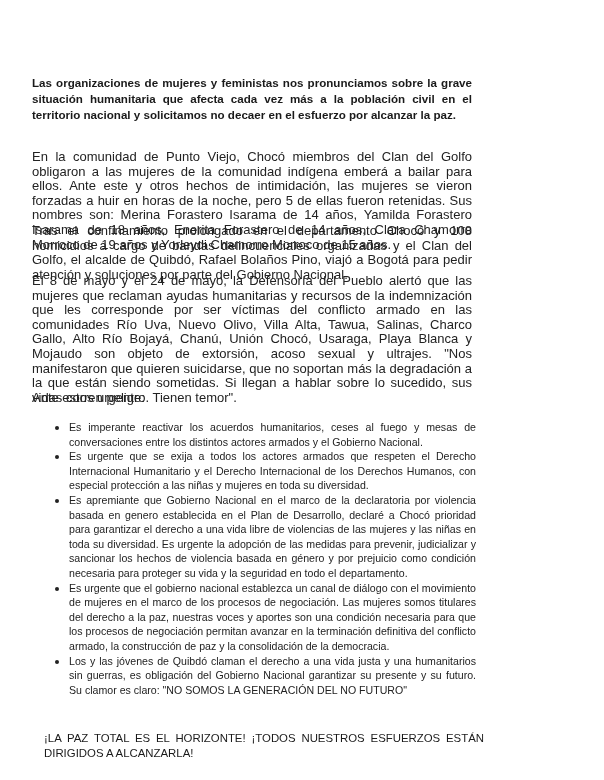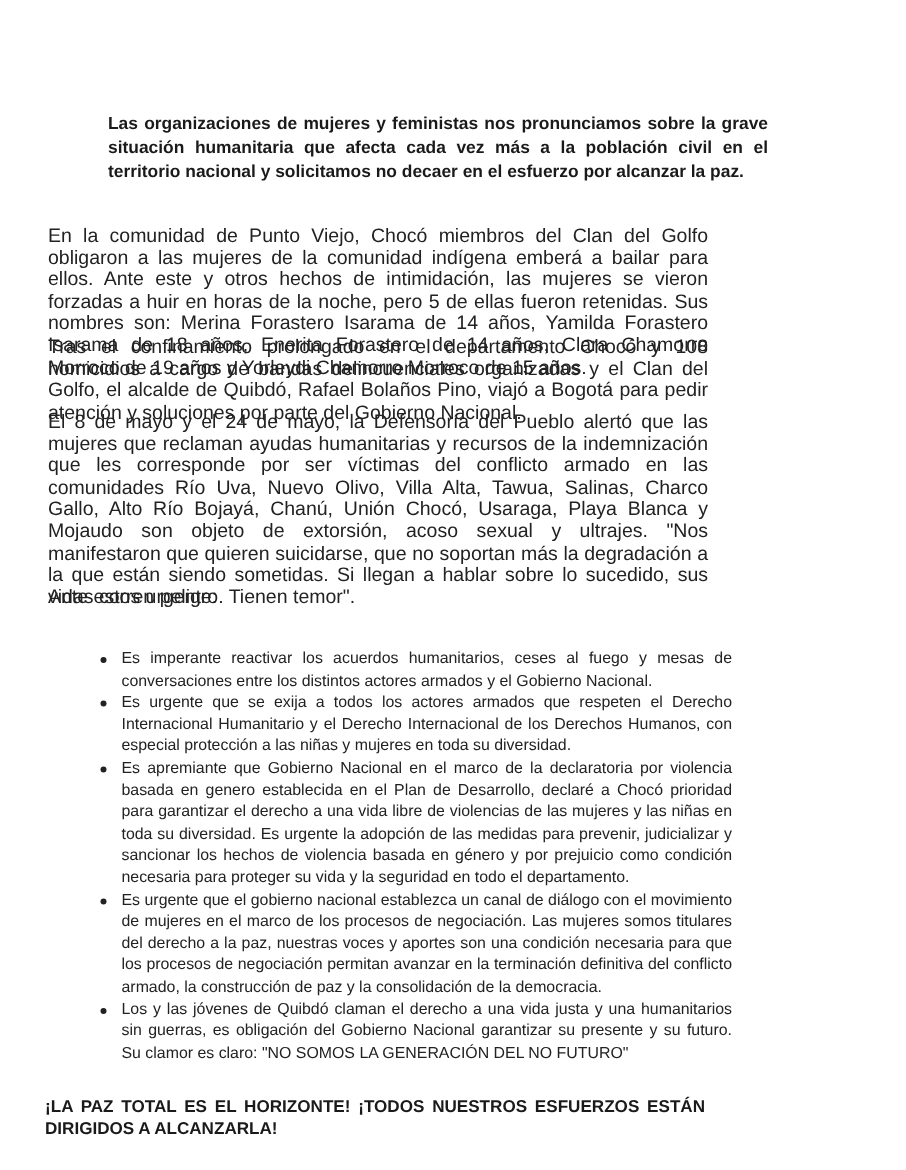--- a/index.html
+++ b/index.html
@@ -11,43 +11,43 @@
   }
   .page { position: absolute; left: 0; top: 0; width: 604px; height: 780px; }
   .title-block {
     position: absolute; left: 0; top: 28px; width: 604px;
     text-align: center; font-weight: bold; font-size: 12.6px; line-height: 16px;
     color: #6b2a5e;
   }
   .lead {
     position: absolute; left: 32px; top: 75px; width: 440px;
     font-weight: bold; font-size: 11.6px; line-height: 16px;
-    text-align: justify; color: #1a1a1a; margin-left: 40px;
+    text-align: justify; color: #1a1a1a;
   }
   .p {
     position: absolute; left: 32px; width: 440px;
     font-size: 13px; line-height: 14.6px; text-align: justify; color: #222;
   }
   .p1 { top: 150px; }
   .p2 { top: 224px; }
   .p3 { top: 274px; }
   .p4 { top: 391px; }
   ul.bullets {
     position: absolute; left: 32px; top: 416px; width: 440px;
-    margin: 16px; padding: 0; list-style: none;
+    margin: 4px; padding: 0; list-style: none;
     font-size: 10.6px; line-height: 14.6px; color: #222;
   }
   ul.bullets li { position: relative; padding-left: 33px; text-align: justify; margin-bottom: 0; }
   ul.bullets li .dot {
     position: absolute; left: 19px; top: 6px; width: 4px; height: 4px;
     background: #222; border-radius: 50%;
   }
   .closing {
-    position: absolute; left: 30px; top: 731px; width: 440px;
-    font-weight: bold; font-size: 11.4px; line-height: 15px; color: #1a1a1a;
+    position: absolute; left: 44px; top: 731px; width: 440px;
+    font-weight: normal; font-size: 11.4px; line-height: 15px; color: #1a1a1a;
     text-align: justify;
   }
 </style>
 </head>
 <body>
 
 <div class="page">
 
   <div class="lead">Las organizaciones de mujeres y feministas nos pronunciamos sobre la grave situación humanitaria que afecta cada vez más a la población civil en el territorio nacional y solicitamos no decaer en el esfuerzo por alcanzar la paz.</div>
 

